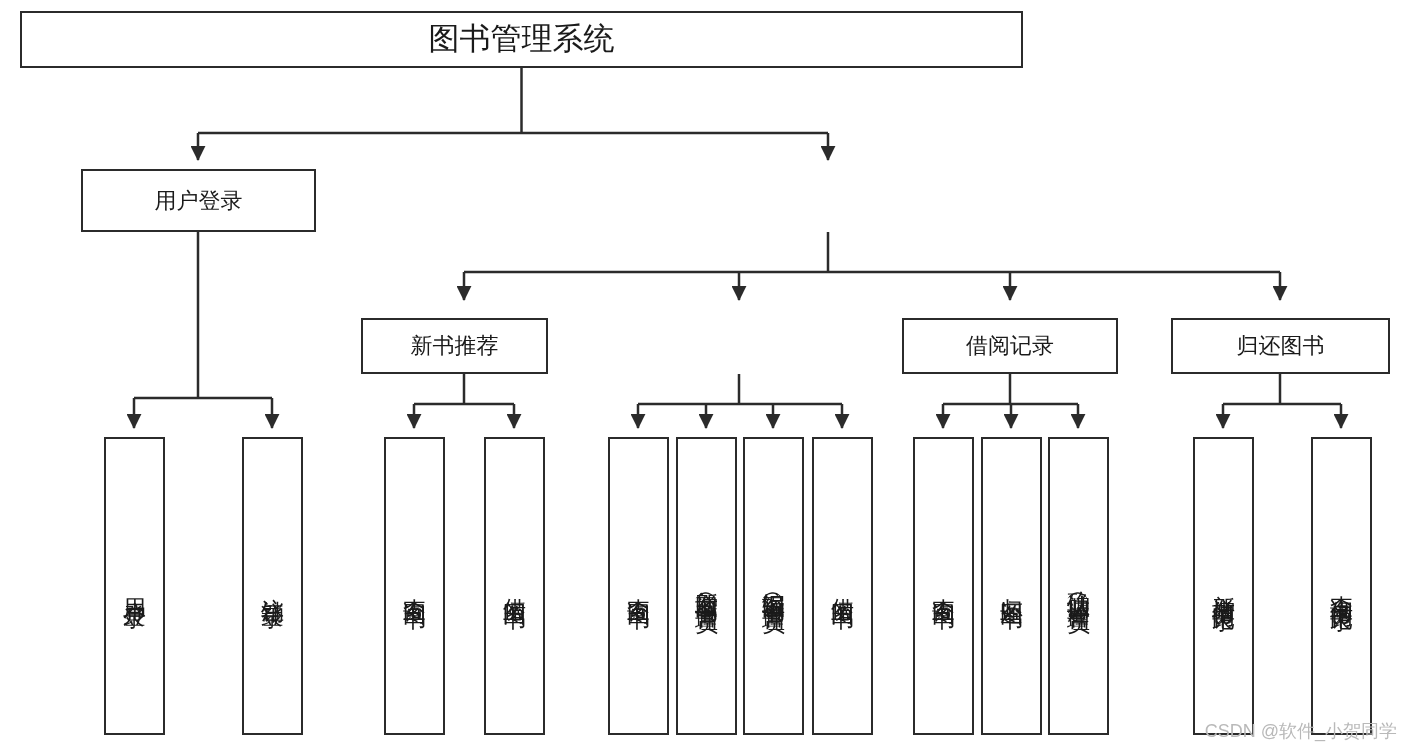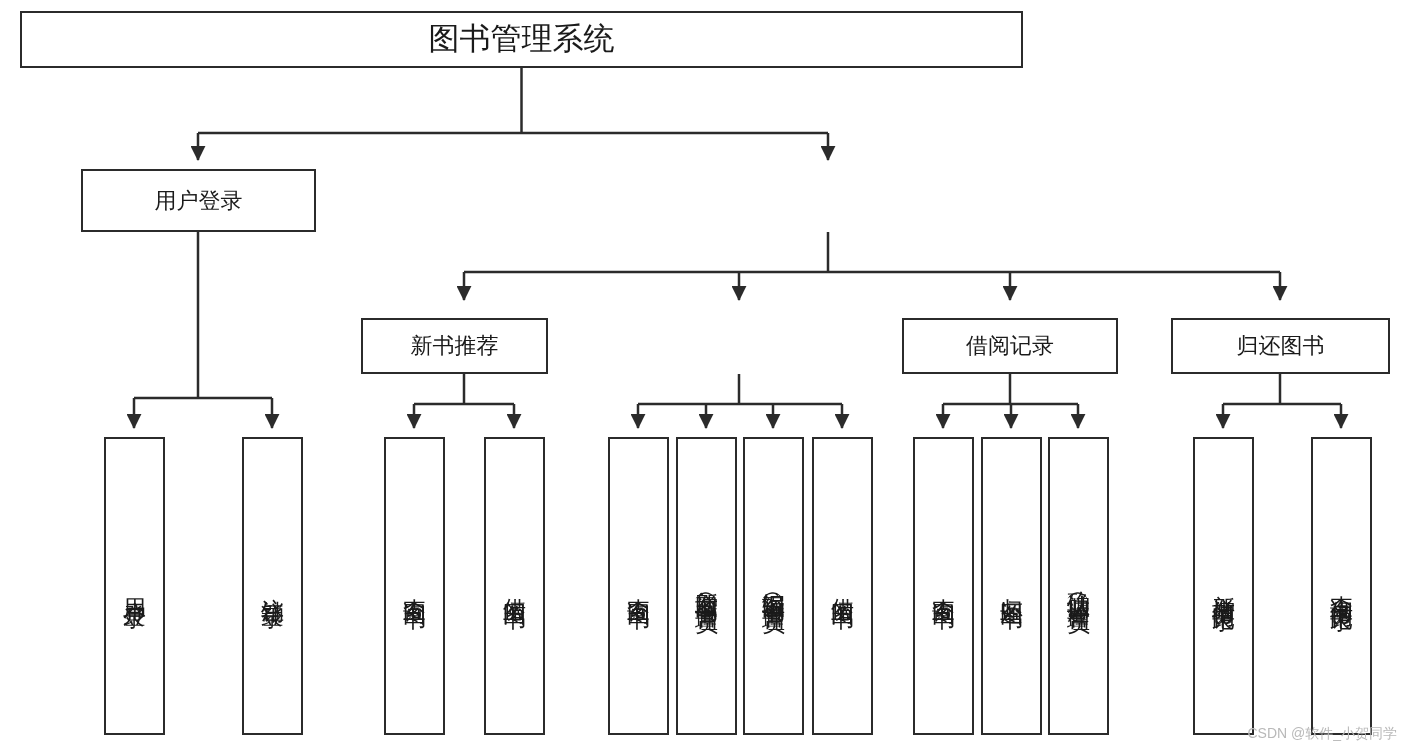--- a/index.html
+++ b/index.html
@@ -56,21 +56,21 @@
     left: 0;
     top: 0;
     width: 1405px;
     height: 747px;
     pointer-events: none;
   }
   #watermark {
     position: absolute;
     right: 8px;
     bottom: 4px;
-    font-size: 14px;
+    font-size: 18px;
     color: #b9b9b9;
     white-space: nowrap;
     font-family: "Liberation Sans", "DejaVu Sans", sans-serif;
   }
 </style>
 </head>
 <body>
 
 <div id="canvas">
 

